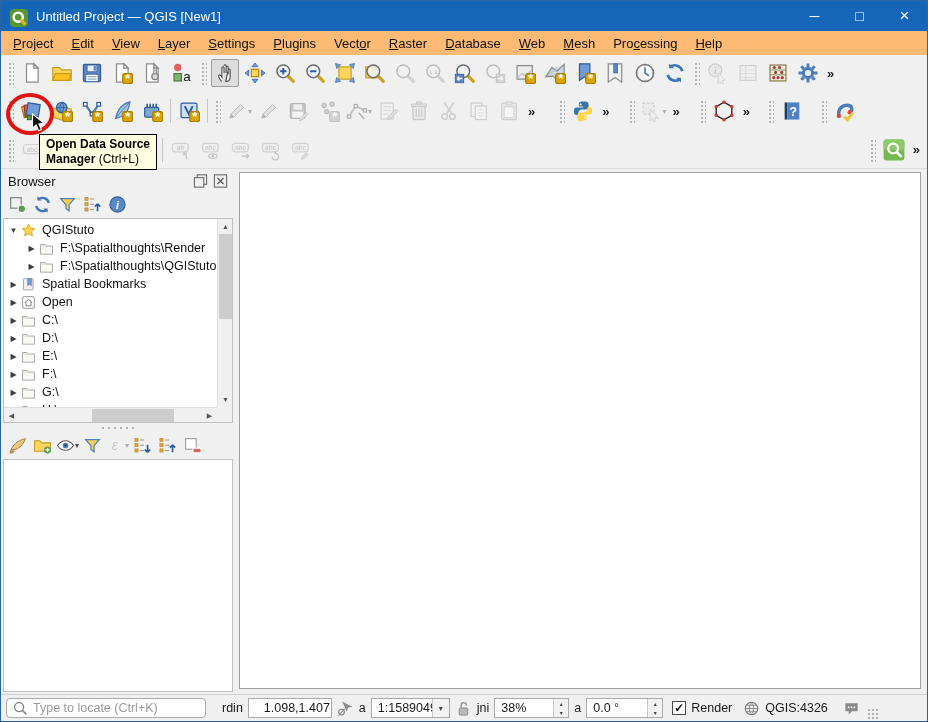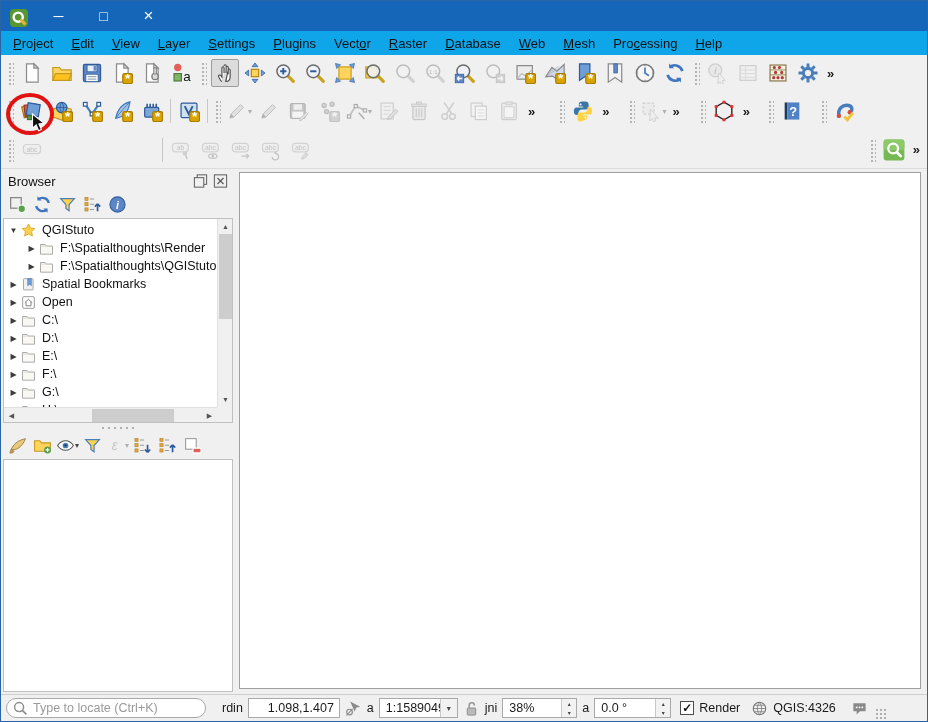--- a/index.html
+++ b/index.html
@@ -5,21 +5,21 @@
   html,body{margin:0;padding:0;background:#888;}
   *{box-sizing:border-box;}
   .window{width:928px;height:722px;position:relative;display:flex;flex-direction:column;
     background:#f0f0f0;border:1px solid #2a64a5;font-family:"Liberation Sans",sans-serif;overflow:hidden;}
   
   .titlebar{height:30px;background:#1565b8;display:flex;align-items:center;color:#fff;font-size:13px;flex:none;}
   .app-logo{width:18px;height:18px;margin:0 8px 0 9px;display:flex;}
   .title-text{flex:1;}
   .win-btn{width:45px;height:30px;display:flex;align-items:center;justify-content:center;font-size:14px;color:#fff;}
   
-  .menubar{height:24px;background:#0ea5e9;display:flex;align-items:center;font-size:13px;color:#111;padding-left:3px;flex:none;}
+  .menubar{height:24px;background:#fdba74;display:flex;align-items:center;font-size:13px;color:#111;padding-left:3px;flex:none;}
   .menu-item{padding:3px 9px;}
   
   .toolbar{display:flex;align-items:center;background:#f0f0f0;padding:0 3px;flex:none;}
   .tb1{height:36px;}
   .tb2{height:40px;}
   .tb3{height:38px;border-bottom:1px solid #dcdcdc;}
   .tb-btn{width:28px;height:28px;display:flex;align-items:center;justify-content:center;margin:0 1px;
     border:1px solid rgba(0,0,0,0);border-radius:2px;flex:none;}
   .tb-btn.pressed{background:#dcdcdc;border-color:#9c9c9c;}
   .dis{opacity:.38;filter:grayscale(1);}
@@ -56,28 +56,28 @@
   .hs-arrow{position:absolute;top:0;width:15px;height:15px;display:flex;align-items:center;justify-content:center;font-size:7px;color:#555;}
   .hthumb{position:absolute;left:88px;top:1px;width:82px;height:13px;background:#cdcdcd;}
   .scroll-corner{position:absolute;right:0;bottom:0;width:15px;height:15px;background:#f0f0f0;}
   .splitter{height:8px;display:flex;align-items:center;justify-content:center;flex:none;}
   .splitter-dots{width:36px;height:5px;background-image:radial-gradient(circle,#b0b0b0 1px,rgba(0,0,0,0) 1.2px);background-size:6px 4px;}
   .layers-content{flex:1;margin:1px 1px 2px 2px;background:#fff;border:1px solid #c0c0c0;}
   .canvas{flex:1;margin:3px 6px 5px 5px;background:#fff;border:1px solid #9f9f9f;}
   
   .statusbar{height:27px;background:#f0f0f0;border-top:1px solid #cfcfcf;display:flex;align-items:center;
     padding:0 5px;gap:5px;font-size:12.5px;color:#1a1a1a;flex:none;}
-  .locator{width:200px;height:20px;border:1px solid #a9a9a9;border-radius:10px;background:#fff;
+  .locator{width:200px;height:20px;border:1px solid #a9a9a9;border-radius:4px;background:#fff;
     display:flex;align-items:center;padding:0 5px;gap:4px;flex:none;}
   .locator svg{width:13px;height:13px;}
   .placeholder{color:#9a9a9a;}
   .sb-label{flex:none;}
   .lbl-coord{margin-left:11px;}
   .sb-box{height:20px;border:1px solid #a9a9a9;background:#fff;display:flex;align-items:center;justify-content:center;padding:0 6px;flex:none;}
-  .coord{width:92px;padding-left:20px;}
+  .coord{width:84px;padding-left:20px;}
   .sb-combo,.sb-spin{height:20px;border:1px solid #a9a9a9;background:#fff;display:flex;align-items:stretch;flex:none;}
   .combo-text{display:flex;align-items:center;padding:0 6px;}
   .combo-btn{width:17px;border-left:1px solid #c9c9c9;display:flex;align-items:center;justify-content:center;font-size:8px;color:#444;background:#f2f2f2;}
   .spin-col{width:15px;display:flex;flex-direction:column;border-left:1px solid #c9c9c9;background:#f2f2f2;}
   .spin-col span{flex:1;display:flex;align-items:center;justify-content:center;font-size:6px;color:#444;line-height:1;}
   .scale-text{width:60px;}
   .mag-text{width:58px;}
   .rot-text{width:60px;}
   .render{display:flex;align-items:center;gap:5px;margin-left:4px;flex:none;}
   .cb{width:14px;height:14px;border:1px solid #4d4d4d;background:#fff;display:flex;align-items:center;justify-content:center;
@@ -101,20 +101,21 @@
 
   <div class="titlebar">
     <span class="app-logo">
         <svg width="22" height="22" viewBox="0 0 18 18">
           <rect width="18" height="18" rx="4" fill="#589632"></rect>
           <circle cx="8.2" cy="8.2" r="4.6" fill="none" stroke="#fff" stroke-width="2.4"></circle>
           <path d="M10.5 10.5l5 5" stroke="#e8b13a" stroke-width="3"></path>
           <circle cx="14" cy="14" r="1.6" fill="#e8b13a"></circle>
         </svg>
       </span>
+    <span class="title-text">Untitled Project — QGIS [New1]</span>
     <span class="win-btn">─</span>
     <span class="win-btn">□</span>
     <span class="win-btn" style="font-size:17px;">×</span>
   </div>
 
   <div class="menubar">
       <div class="menu-item"><u>P</u>roject</div>
       <div class="menu-item"><u>E</u>dit</div>
       <div class="menu-item"><u>V</u>iew</div>
       <div class="menu-item"><u>L</u>ayer</div>
@@ -1050,18 +1051,22 @@
             <circle cx="6" cy="7.8" r="1"></circle>
             <circle cx="9" cy="7.8" r="1"></circle>
             <circle cx="12" cy="7.8" r="1"></circle>
           </g>
         </svg>
       </span>
     <span class="grip-corner"></span>
   </div>
 
   <div class="highlight-ellipse"></div>
+  <div class="tooltip">
+    <span class="b">Open Data Source</span><br>
+    <span class="b">Manager</span><span> (Ctrl+L)</span>
+  </div>
   <span class="cursor">
     <svg width="15" height="21" viewBox="0 0 15 21">
         <path d="M1.5 1v14.2l3.7-3.3 2.4 5.8 2.8-1.2-2.5-5.6 5.2-.6z" fill="#111" stroke="#fff" stroke-width="1.1"></path>
       </svg>
   </span>
 </div>
 
 </body></html>

